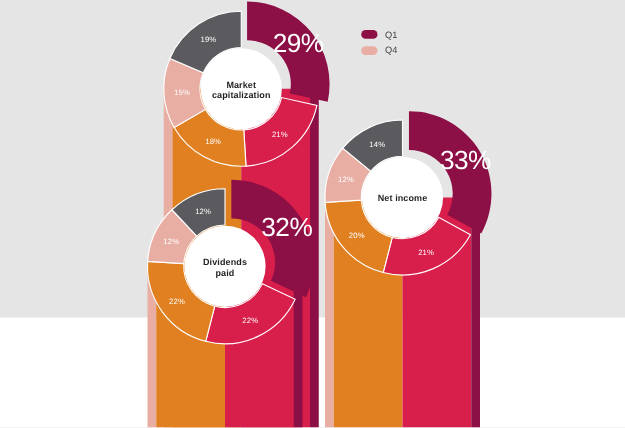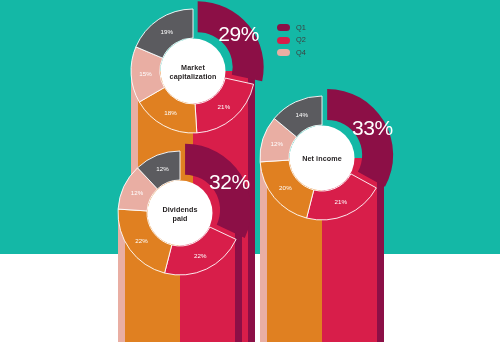--- a/index.html
+++ b/index.html
@@ -8,40 +8,41 @@
     width:500px;height:342px;
     background:#ffffff;
     font-family:"Liberation Sans", sans-serif;
     overflow:hidden;
     position:relative;
   }
   #stage{
     position:absolute;
     left:0;top:0;
     width:500px;height:254px;
-    background:#14b8a6;
+    background:#e5e5e5;
   }
   svg#viz{
     position:absolute;
     left:0;top:0;
     width:500px;height:342px;
     display:block;
   }
   
   .legend{
     position:absolute;
     left:277px;
     top:22px;
     width:120px;
   }
   .legend-row{
     display:flex;
     align-items:center;
     height:11.5px;
     margin-bottom:1px;
+    margin-left:12px;
   }
   .legend-swatch{
     width:13px;height:7px;
     border-radius:3.5px;
     margin-right:6px;
     flex:0 0 auto;
   }
   .legend-label{
     font-size:7.4px;
     color:#3e3e3e;
@@ -140,22 +141,18 @@
         </g>
       </g>
   </svg>
 
   <div class="legend">
     <div class="legend-row">
       <span class="legend-swatch" style="background: rgb(140, 15, 70);"></span>
       <span class="legend-label">Q1</span>
     </div>
     <div class="legend-row">
-      <span class="legend-swatch" style="background: rgb(216, 30, 74);"></span>
-      <span class="legend-label">Q2</span>
-    </div>
-    <div class="legend-row">
       <span class="legend-swatch" style="background: rgb(233, 174, 163);"></span>
       <span class="legend-label">Q4</span>
     </div>
   </div>
 
 </div>
 
 </body></html>

